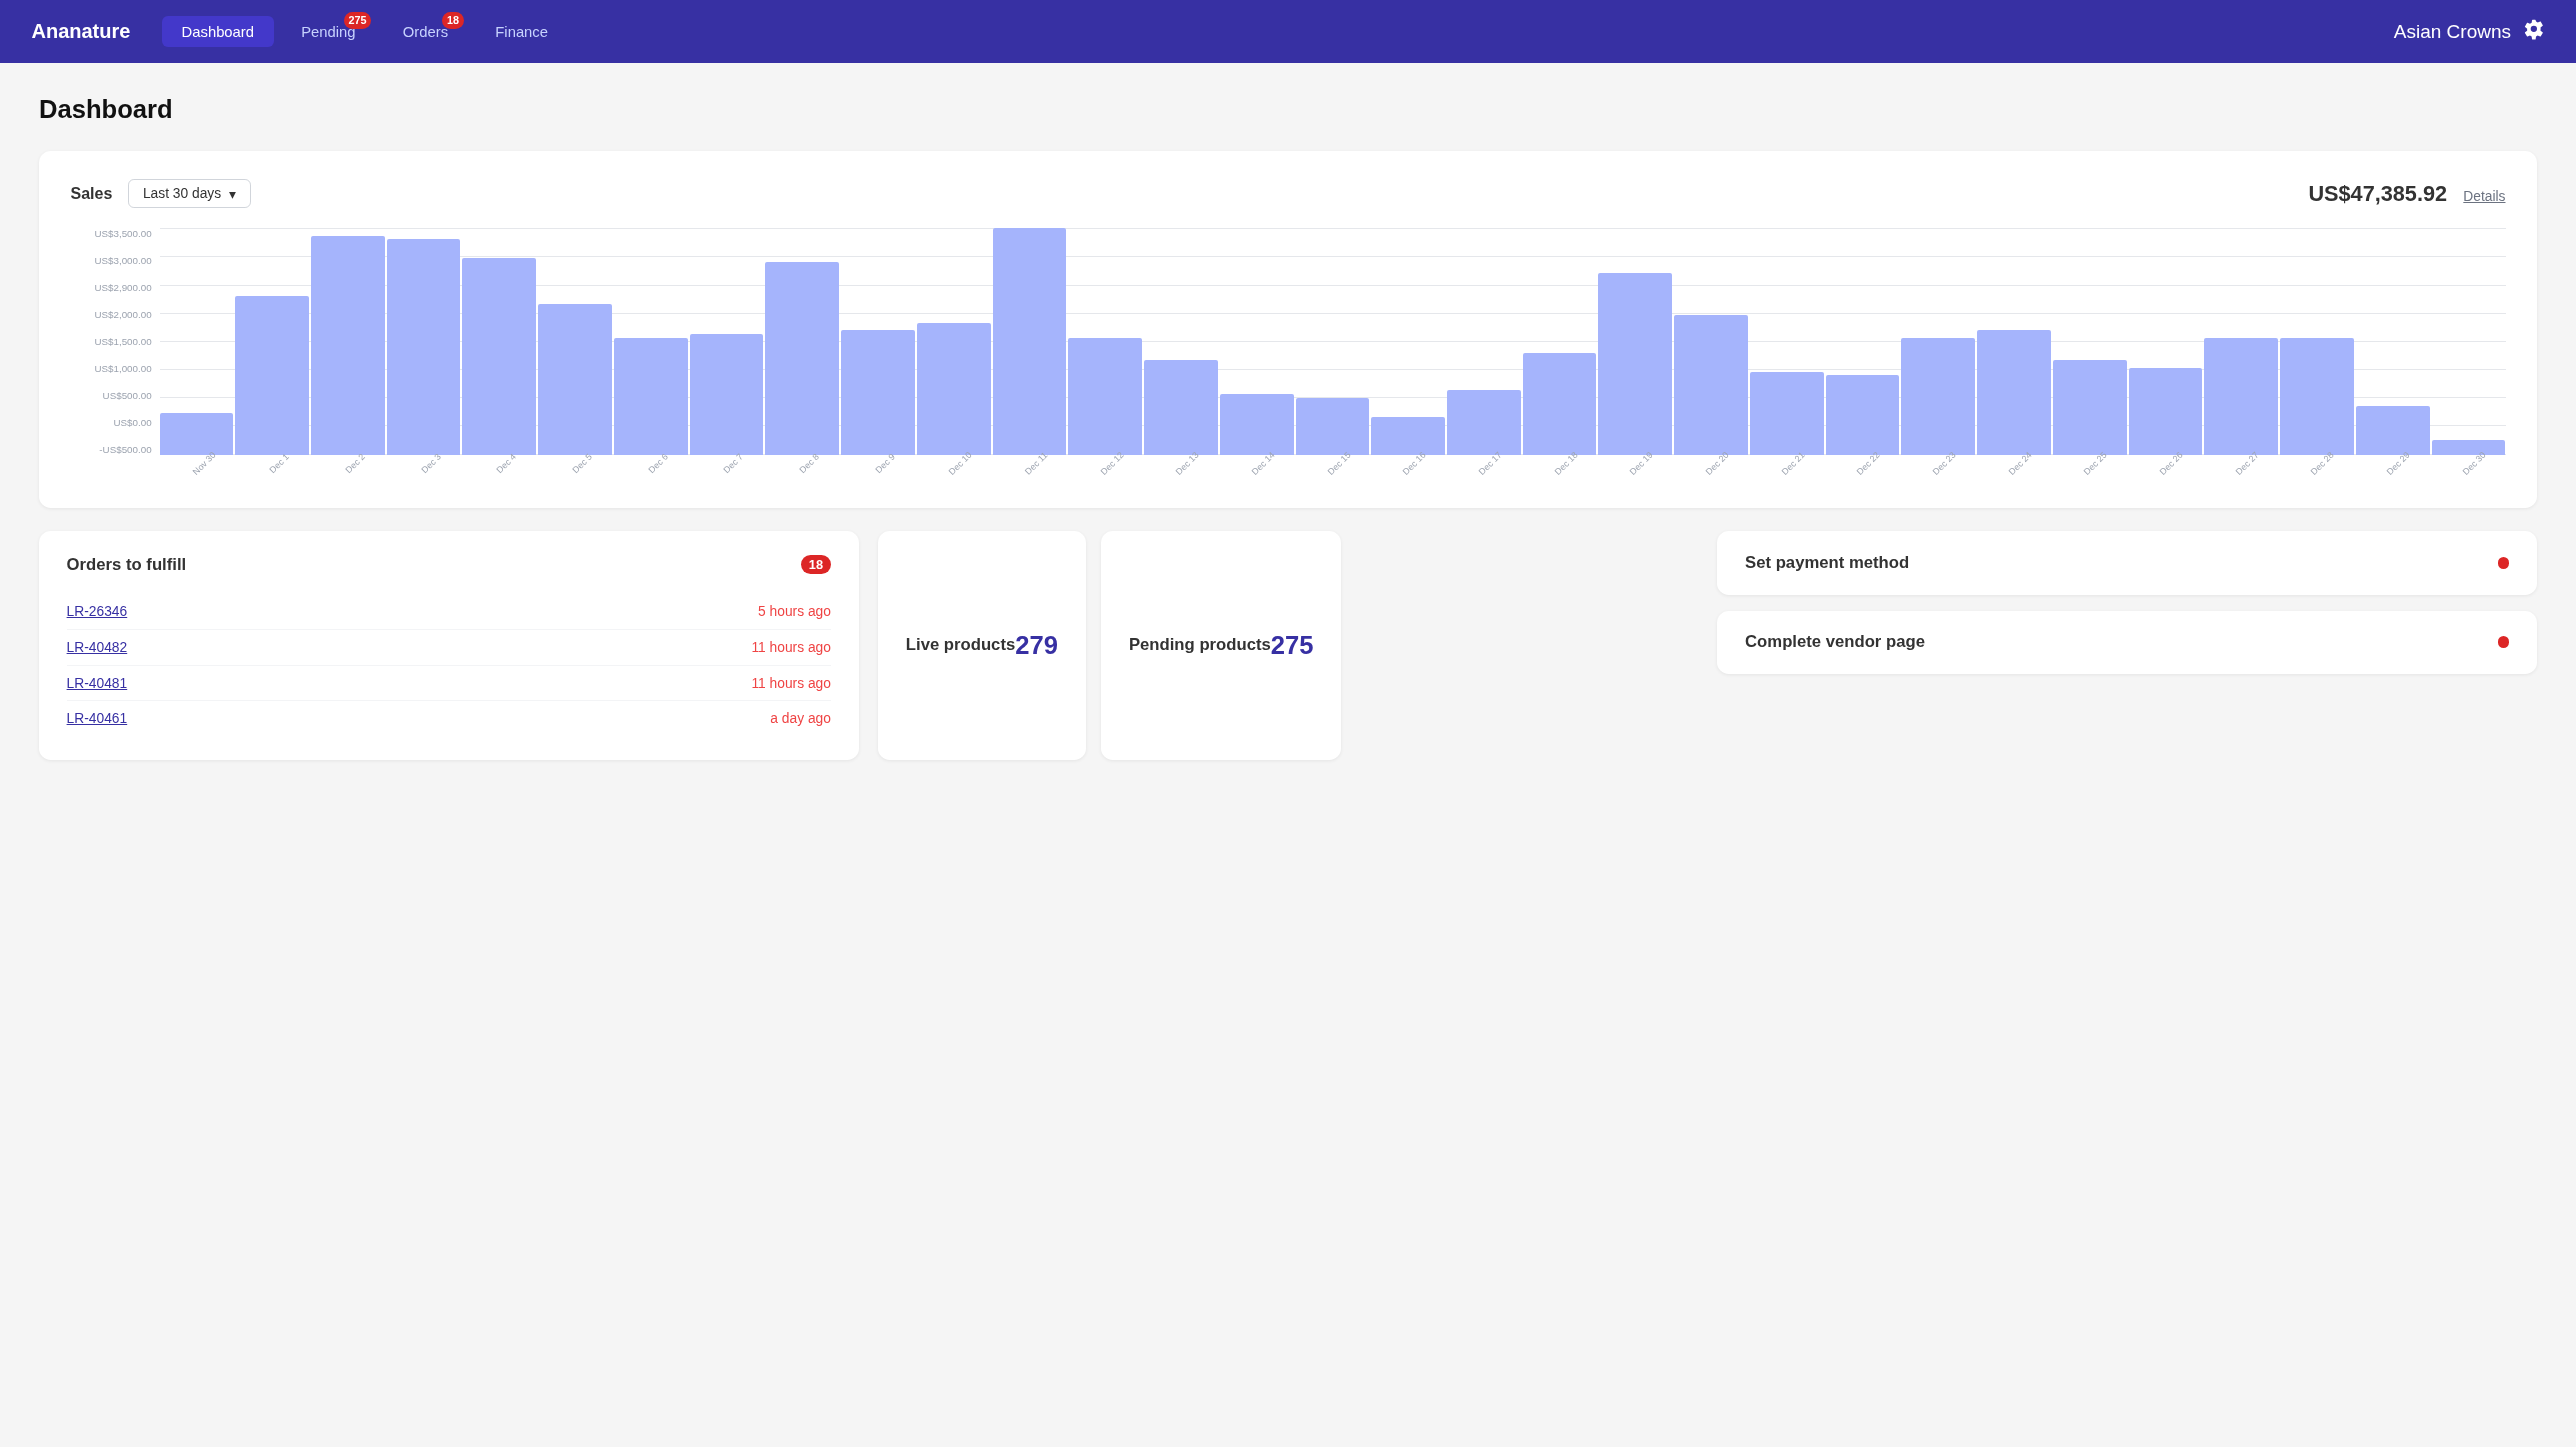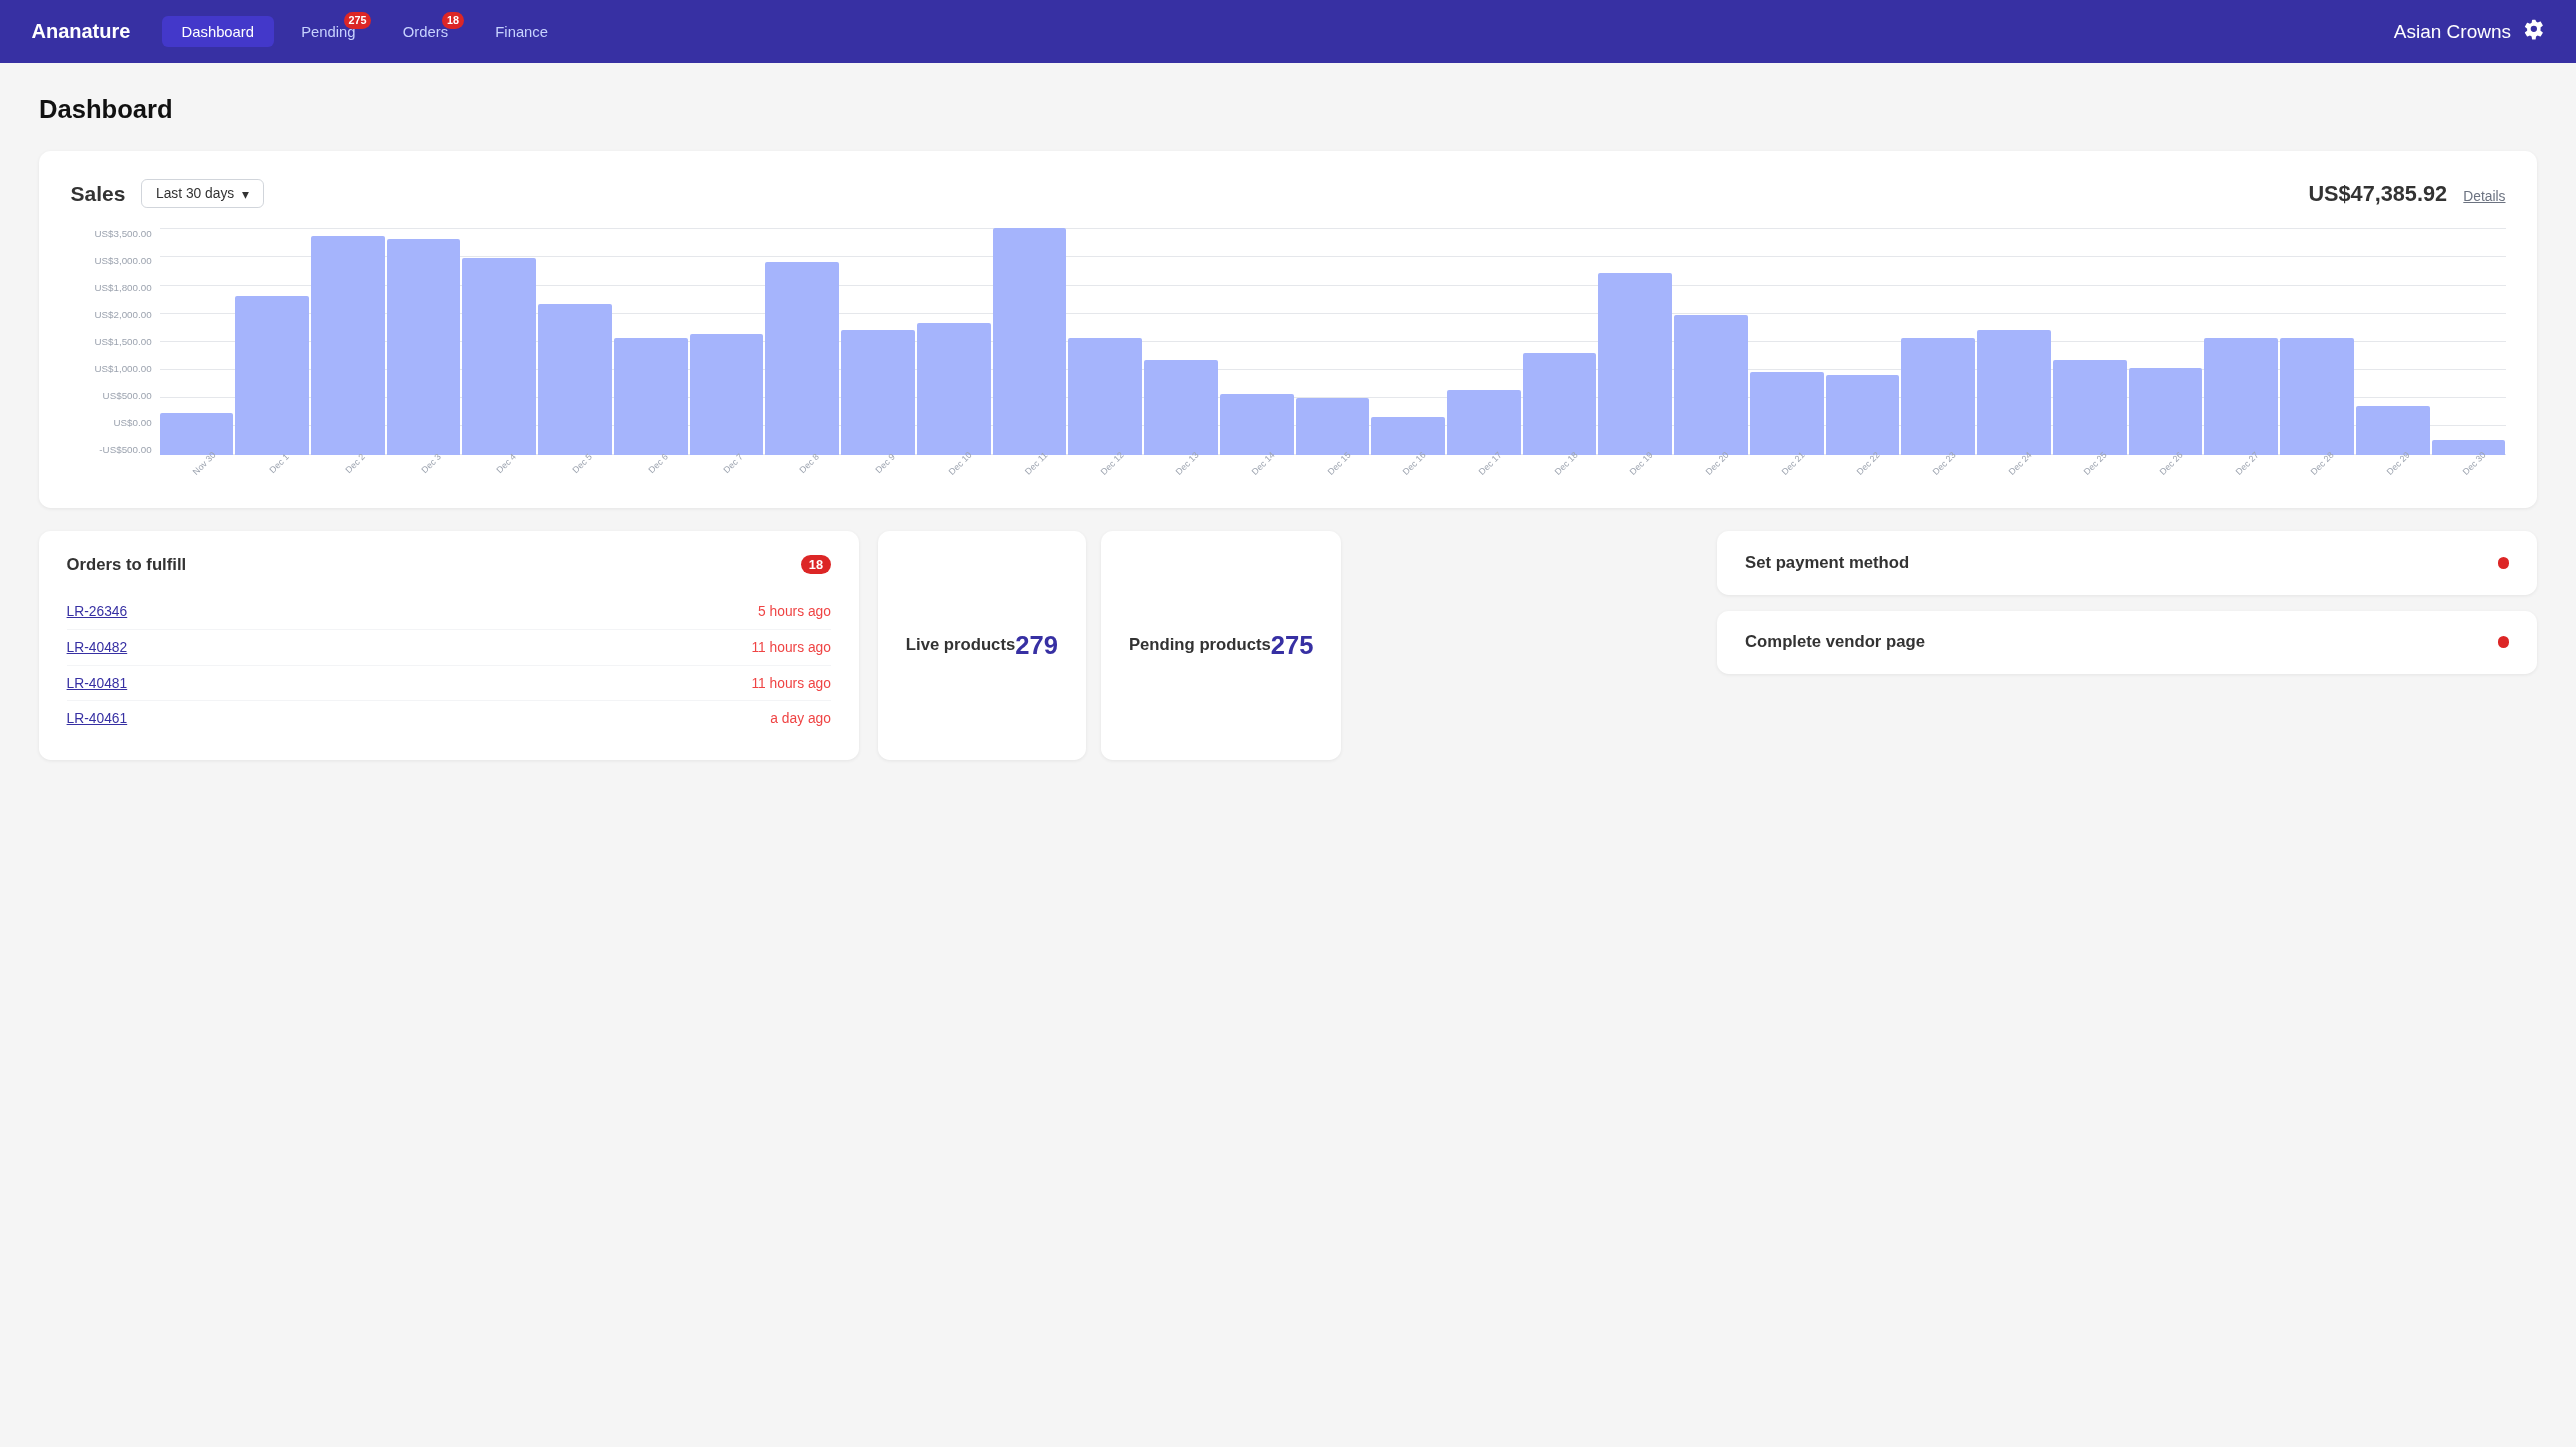--- a/index.html
+++ b/index.html
@@ -72,21 +72,21 @@
       margin-bottom: 23.6px;
       box-shadow: 0 1px 3.9px rgba(0,0,0,0.07);
     }
     .sales-header {
       display: flex;
       align-items: center;
       justify-content: space-between;
       margin-bottom: 19.7px;
     }
     .sales-header-left { display: flex; align-items: center; gap: 15.8px; }
-    .sales-label { font-size: 21px; font-weight: 700; }
+    .sales-label { font-size: 16px; font-weight: 700; }
     .sales-dropdown {
       border: 1px solid #d1d5db;
       border-radius: 5.9px;
       padding: 5.9px 13.8px;
       font-size: 13.8px;
       display: flex;
       align-items: center;
       gap: 7.9px;
       cursor: pointer;
       background: #fff;
@@ -295,21 +295,21 @@
     </div>
 
     <div class="chart-container">
       <div class="chart-y-axis" id="yAxis">
           <span class="chart-y-label">-US$500.00</span>
           <span class="chart-y-label">US$0.00</span>
           <span class="chart-y-label">US$500.00</span>
           <span class="chart-y-label">US$1,000.00</span>
           <span class="chart-y-label">US$1,500.00</span>
           <span class="chart-y-label">US$2,000.00</span>
-          <span class="chart-y-label">US$1,800.00</span>
+          <span class="chart-y-label">US$2,900.00</span>
           <span class="chart-y-label">US$3,000.00</span>
           <span class="chart-y-label">US$3,500.00</span>
         </div>
       <div class="chart-grid-lines" id="gridLines">
           <div class="grid-line"></div>
           <div class="grid-line"></div>
           <div class="grid-line"></div>
           <div class="grid-line"></div>
           <div class="grid-line"></div>
           <div class="grid-line"></div>

